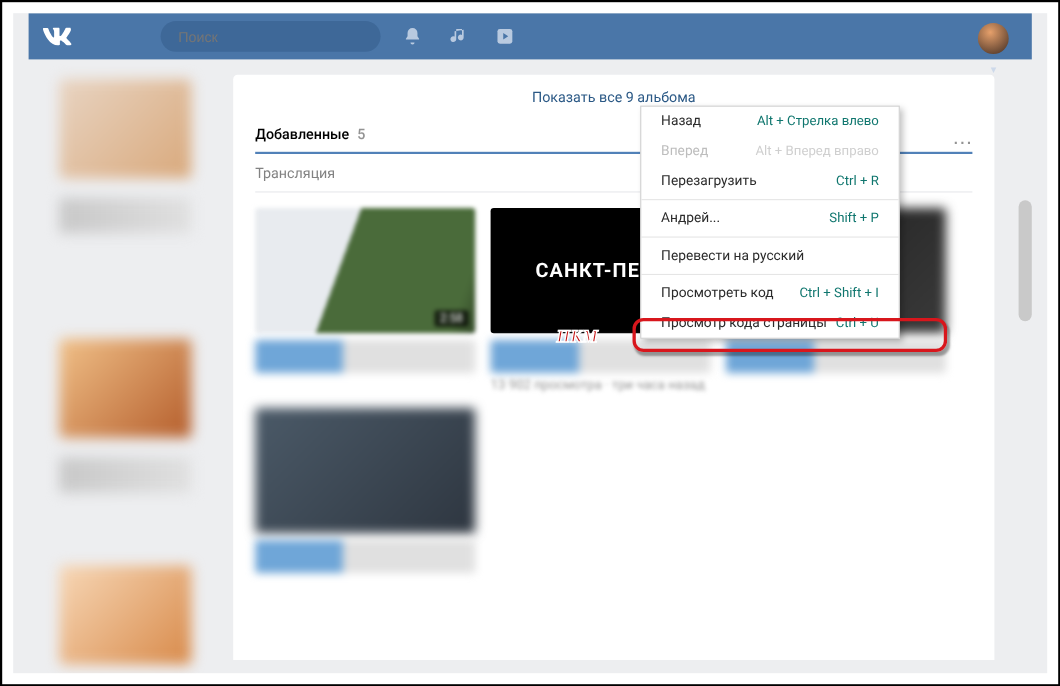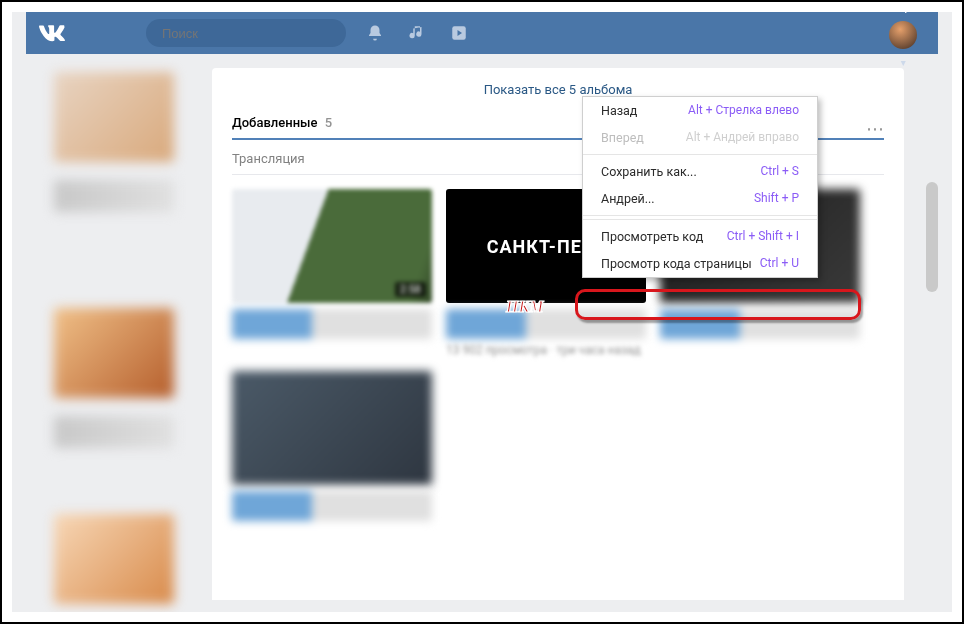--- a/index.html
+++ b/index.html
@@ -45,21 +45,21 @@
   .th4 { background: linear-gradient(135deg,#4b5a68,#2e3640); filter: blur(5px); }
   .dur { position: absolute; bottom: 6px; right: 6px; background: rgba(0,0,0,.7); color: #fff; font-size: 11px; padding: 1px 5px; border-radius: 2px; }
   .captblur { margin-top: 6px; height: 30px; background: linear-gradient(90deg,#6fa6d8 0 40%,#e0e0e0 40%); filter: blur(4px); border-radius: 2px; }
   .vstats { margin-top: 4px; font-size: 12px; color: #939393; filter: blur(2px); }
 
   
   .ctx { position: absolute; top: 84px; left: 570px; width: 236px; background: #fff; border: 1px solid #cfcfcf; box-shadow: 3px 3px 6px rgba(0,0,0,.25); font-size: 12.5px; color: #2b2b2b; z-index: 30; }
   .ctx-item { display: flex; justify-content: space-between; padding: 6px 18px; cursor: pointer; white-space: nowrap; }
   .ctx-item.disabled { color: #bdbdbd; cursor: default; text-align: center; }
   .ctx-sep { height: 1px; background: #e5e5e5; margin: 3px 0; }
-  .sc { color: #8b5cf6; font-size: 12px; }
+  .sc { color: #0f766e; font-size: 12px; }
   .ctx-item.disabled .sc { color: #cfcfcf; }
 
   
   .hl-wrap { position: absolute; top: 277px; left: 563px; width: 286px; height: 31px; border: 3px solid #d8161c; border-radius: 10px; box-shadow: 2px 3px 2px rgba(0,0,0,.35); z-index: 40; pointer-events: none; }
 
   
   .pkm { position: absolute; top: 286px; left: 494px; font-family: Georgia, 'Times New Roman', serif; font-size: 16px; font-weight: 700; font-style: italic; color: #c41515; -webkit-text-stroke: 1.2px #fff; text-shadow: 0 0 1px #fff; z-index: 50; }
 
   
   .sbar { position: absolute; right: 14px; top: 170px; width: 12px; height: 110px; background: #c9c9c9; border-radius: 6px; filter: blur(.5px); }
@@ -108,21 +108,21 @@
     <div class="avbig av1"></div>
       <div class="txtblur"></div>
     <div style="height:60px"></div>
     <div class="avbig av2"></div>
       <div class="txtblur"></div>
     <div style="height:30px"></div>
     <div class="avbig av3"></div>
   </div>
 
   <div class="main">
-    <div class="toplink">Показать все 5 альбома</div>
+    <div class="toplink">Показать все 9 альбома</div>
     <div class="tabs">
       <div class="tab active">
         <span>Добавленные</span>
         <span class="cnt">5</span>
       </div>
       <div class="tab">Трансляция</div>
     </div>
 
     <div class="grid">
       <div class="vid">
@@ -151,32 +151,35 @@
 
   <div class="three-dots">⋯</div>
 
   <div class="ctx">
     <div class="ctx-item">
         <span>Назад</span>
         <span class="sc">Alt + Стрелка влево</span>
       </div>
     <div class="ctx-item disabled">
         <span>Вперед</span>
-        <span class="sc">Alt + Андрей вправо</span>
+        <span class="sc">Alt + Вперед вправо</span>
+      </div>
+    <div class="ctx-item">
+        <span>Перезагрузить</span>
+        <span class="sc">Ctrl + R</span>
       </div>
     <div class="ctx-sep"></div>
-    <div class="ctx-item">
-        <span>Сохранить как...</span>
-        <span class="sc">Ctrl + S</span>
-      </div>
     <div class="ctx-item">
         <span>Андрей...</span>
         <span class="sc">Shift + P</span>
       </div>
     <div class="ctx-sep"></div>
+    <div class="ctx-item">
+        <span>Перевести на русский</span>
+      </div>
     <div class="ctx-sep"></div>
     <div class="ctx-item">
         <span>Просмотреть код</span>
         <span class="sc">Ctrl + Shift + I</span>
       </div>
     <div class="ctx-item">
         <span>Просмотр кода страницы</span>
         <span class="sc">Ctrl + U</span>
       </div>
   </div>

